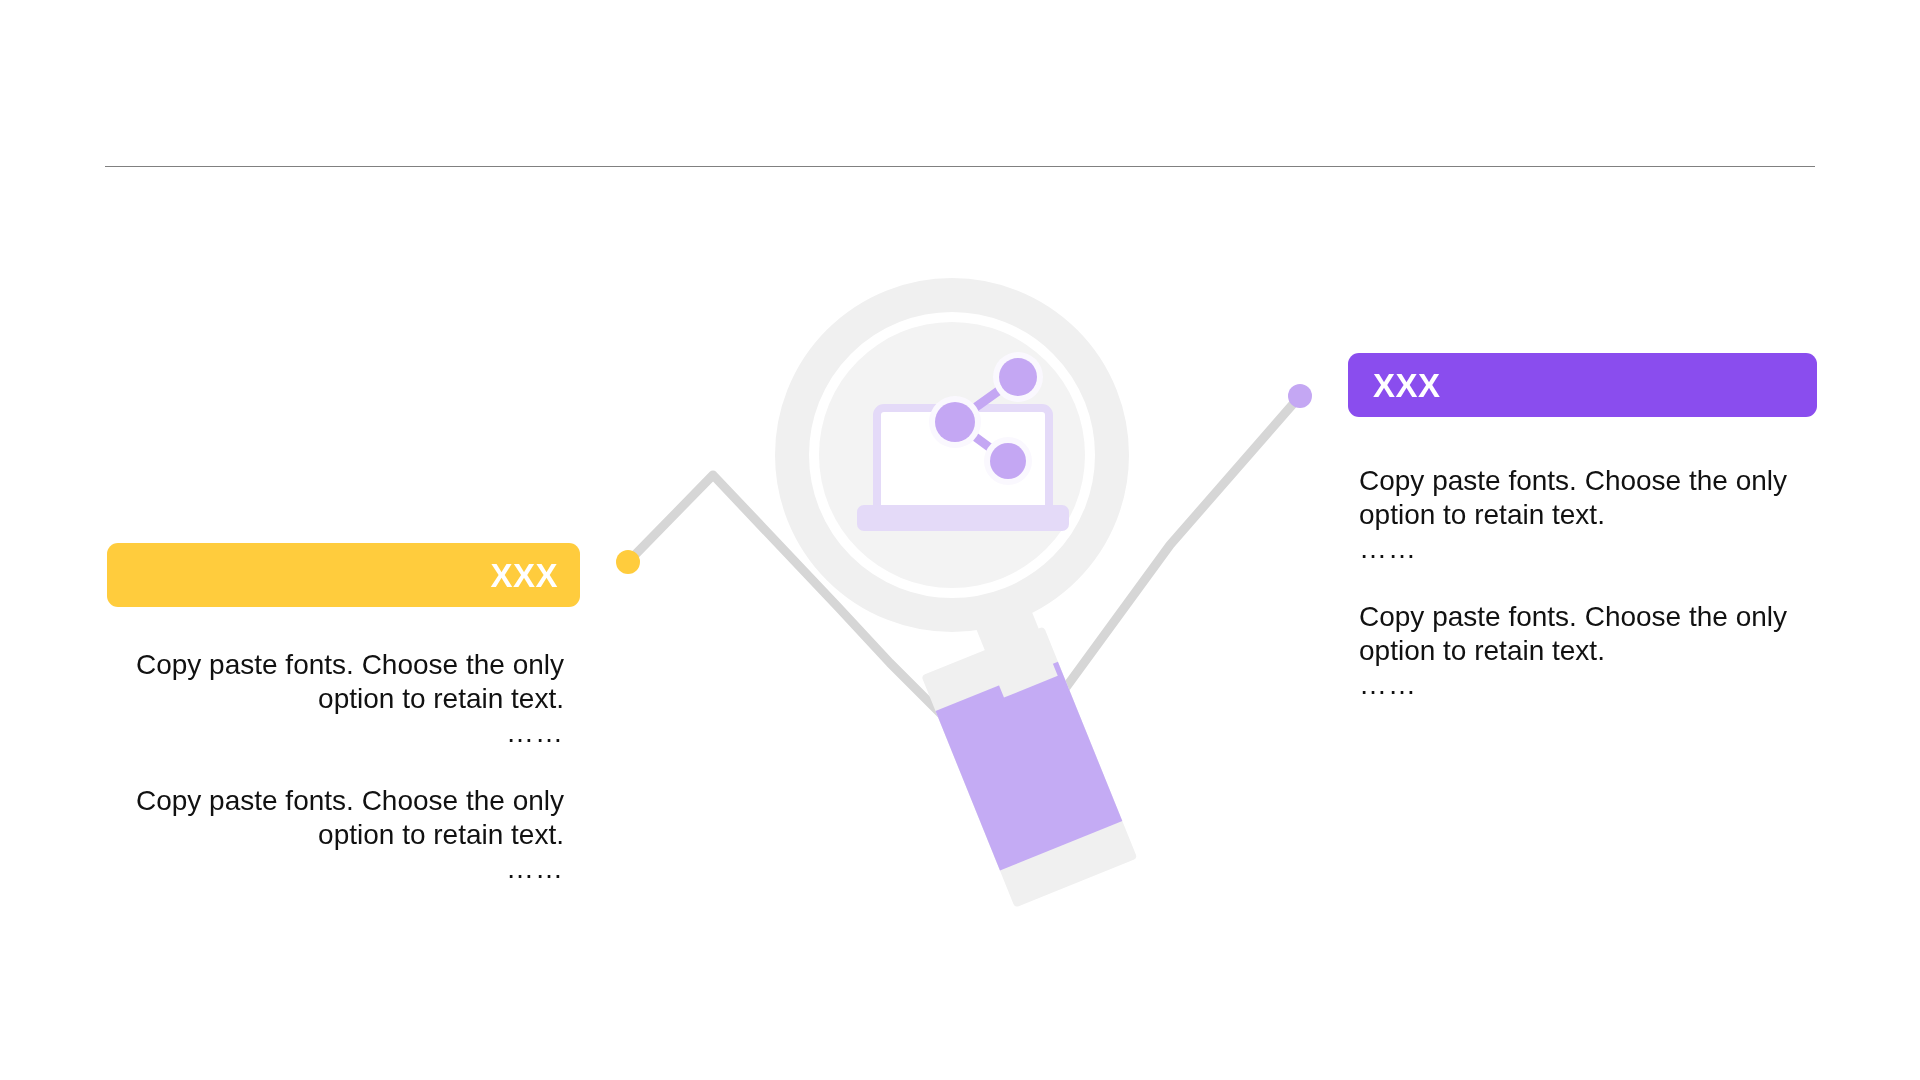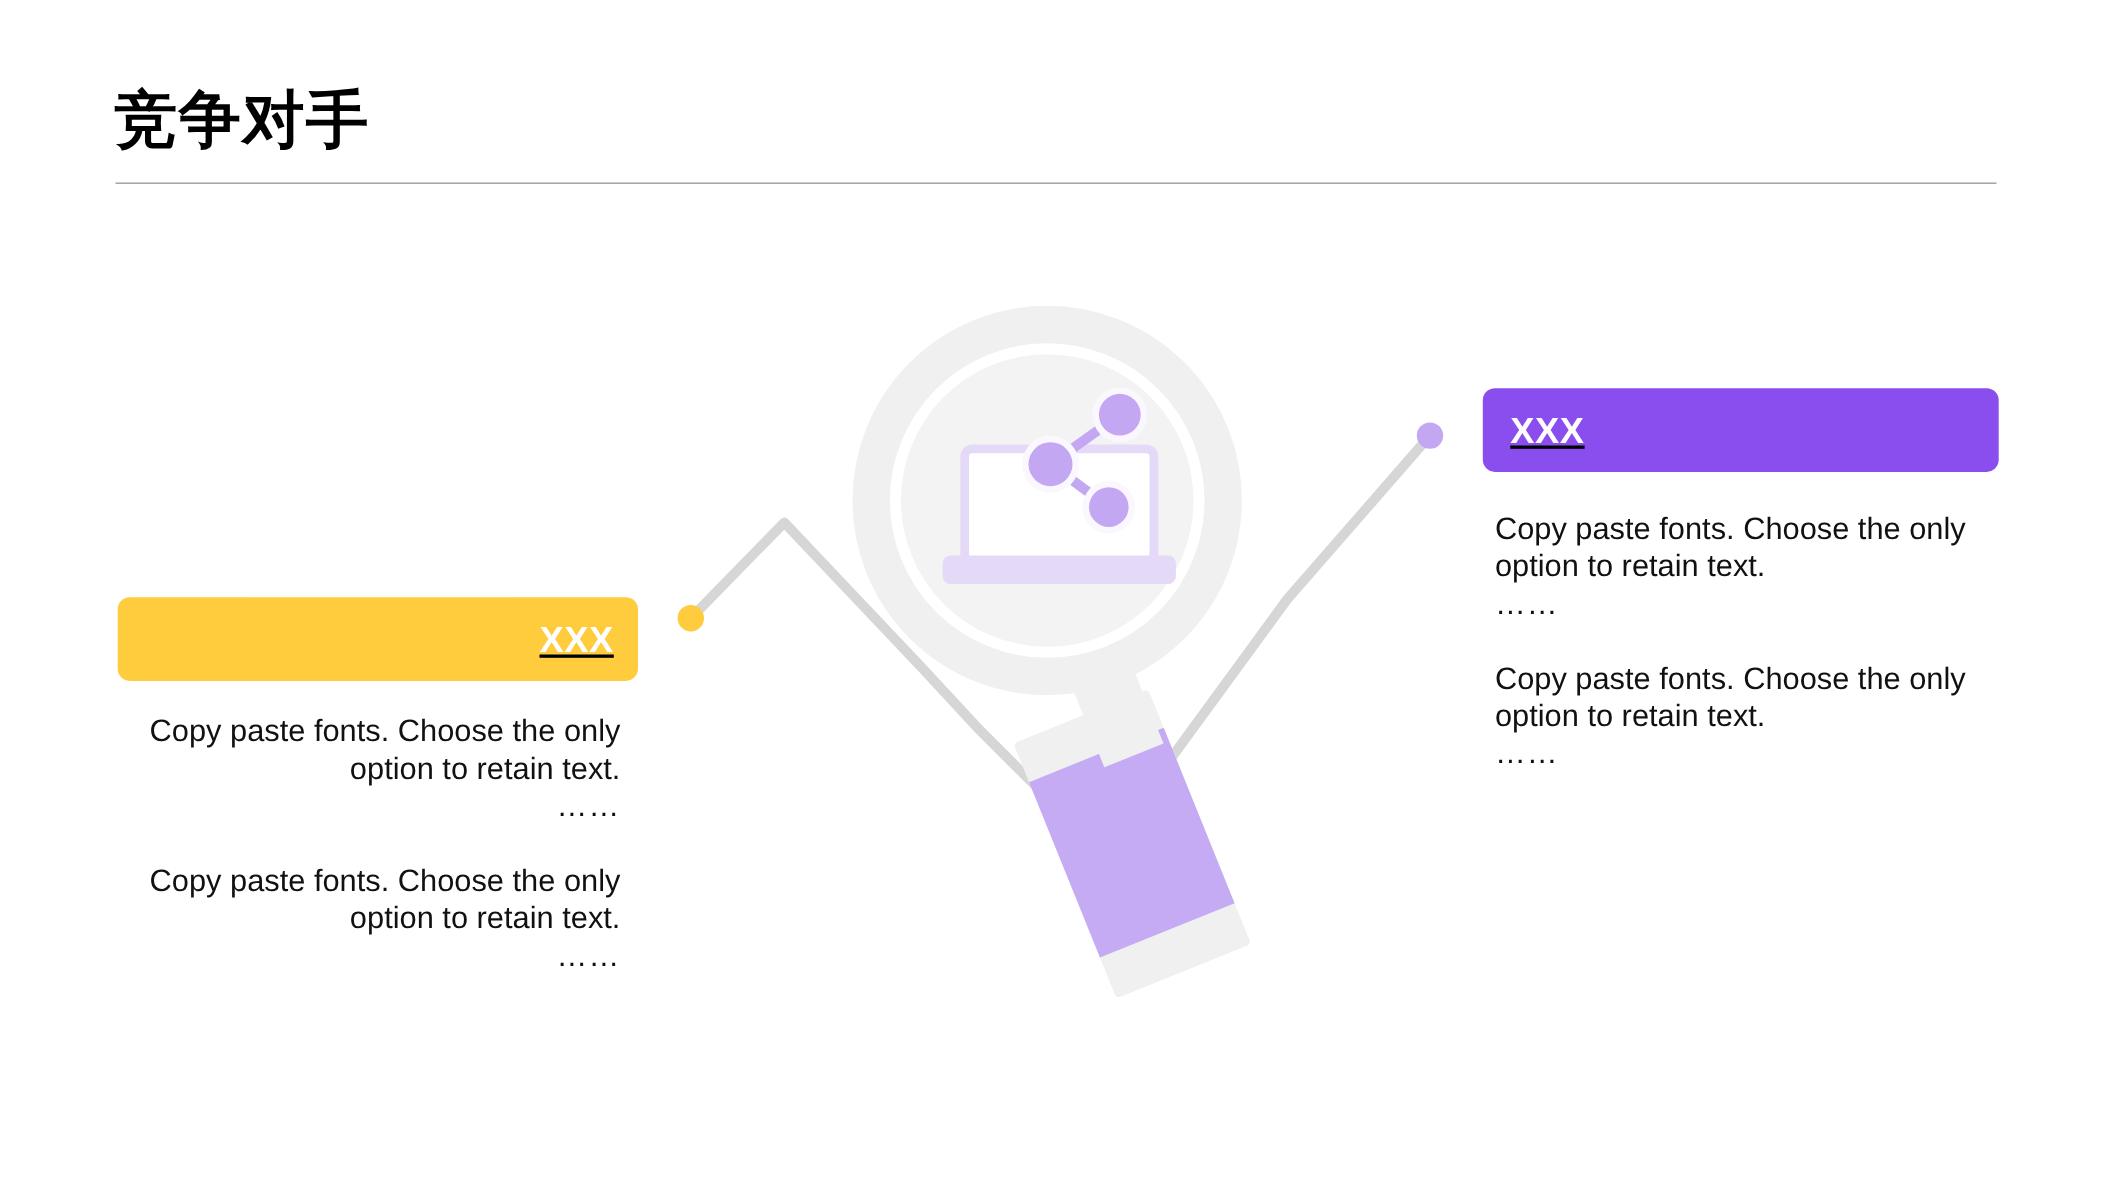--- a/index.html
+++ b/index.html
@@ -43,26 +43,25 @@
     left: 105px;
     top: 166px;
     width: 1710px;
     height: 1px;
     background: #808080;
   }
 
   
   .label-bar {
     position: absolute;
-    height: 76px;
+    height: 64px;
     border-radius: 11px;
     display: flex;
     align-items: center;
     box-sizing: border-box;
-    text-decoration: underline;
   }
   .label-bar .bar-text {
     font-size: 33px;
     font-weight: 700;
     color: #ffffff;
     letter-spacing: 0.5px;
     line-height: 1;
   }
 
   #bar-left {
@@ -120,21 +119,20 @@
     width: 1920px;
     height: 1080px;
     pointer-events: none;
   }
 </style>
 </head>
 <body>
 
 <div id="slide">
 
-  <div id="page-title">竞争对手</div>
   <div id="title-divider"></div>
 
   <svg id="illustration" viewBox="0 0 1920 1080" xmlns="http://www.w3.org/2000/svg">
 
     <polyline points="628,562 713,475 838,607 890,663 1002,775 1170,545 1300,396" fill="none" stroke="#D6D6D6" stroke-width="9" stroke-linecap="round" stroke-linejoin="round"></polyline>
 
     <g transform="rotate(-22 1020 760)">
       <rect x="960" y="645" width="132" height="250" rx="4" fill="#F0F0F0"></rect>
       <rect x="960" y="683" width="132" height="172" fill="#C4ABF4"></rect>
     </g>

